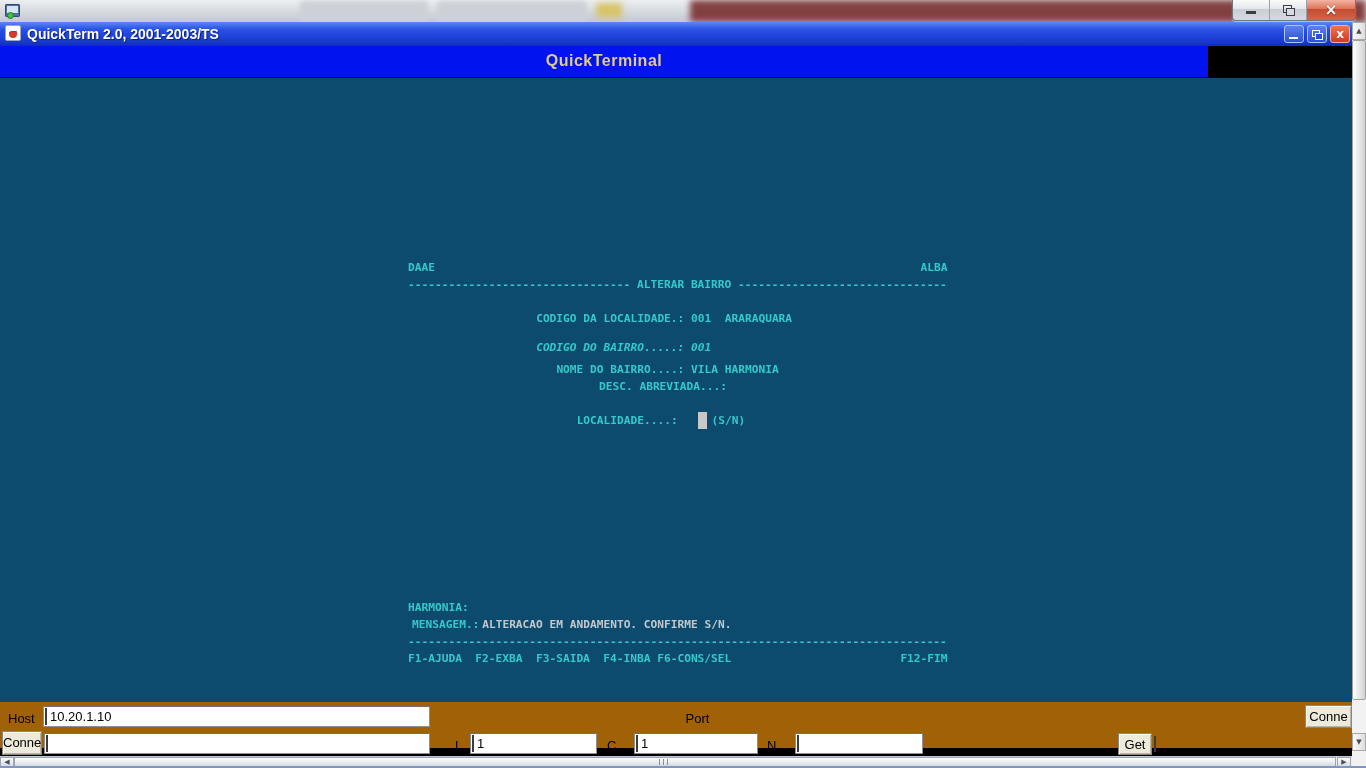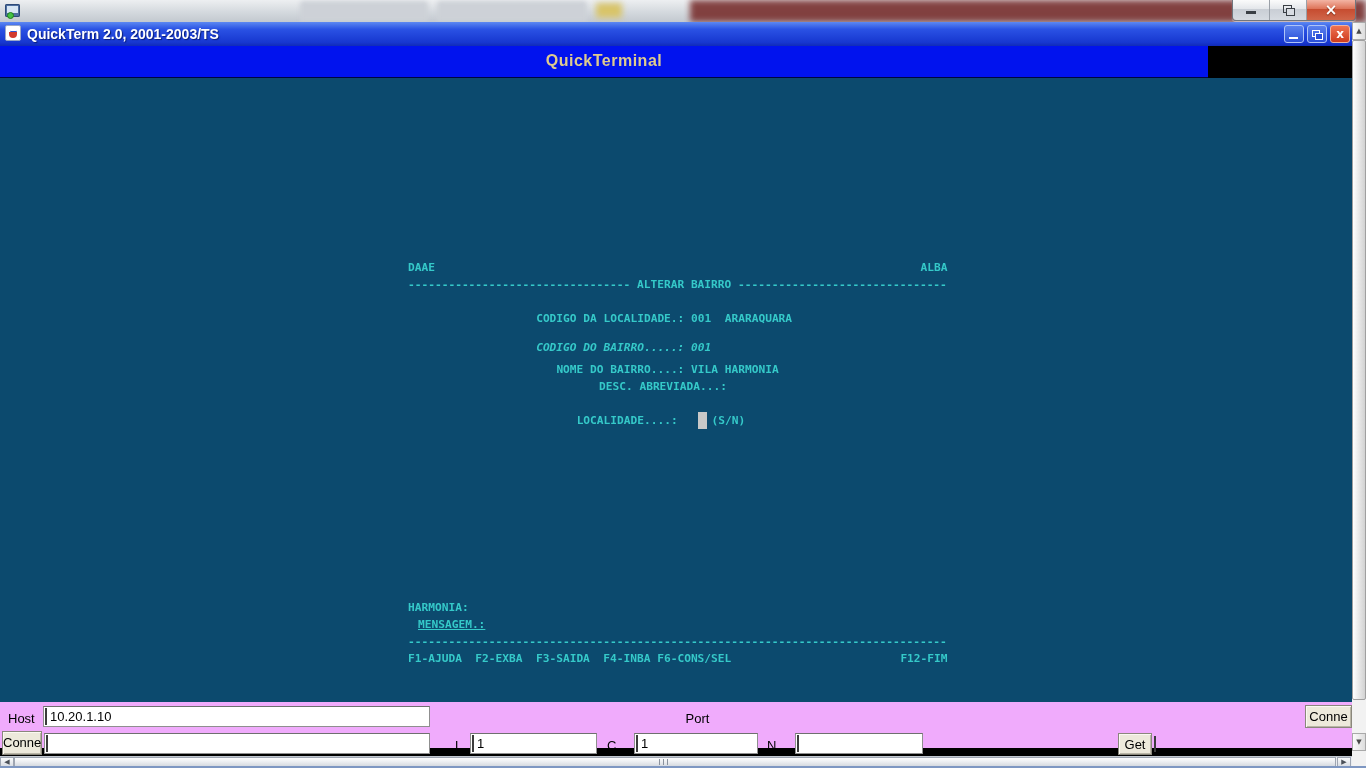--- a/index.html
+++ b/index.html
@@ -46,21 +46,21 @@
   
   #terminal{left:0;top:78px;width:1352px;height:624px;background:#0c4a6e;}
   #terminal-content{position:absolute;left:408px;top:181px;width:560px;height:408px;font:bold 11.2px "DejaVu Sans Mono",monospace;line-height:17px;}
   .trow{position:absolute;left:0;height:17px;width:100%;}
   .tseg{position:absolute;top:0;white-space:pre;}
   .tseg.cyan{color:var(--cyan);}
   .tseg.silver{color:var(--silver);}
   .tseg.cursor{background:var(--cursor);color:var(--cursor);padding:0 1px;}
 
   
-  #bottom-panel{left:0;top:702px;width:1352px;height:46px;background:#f0abfc;}
+  #bottom-panel{left:0;top:702px;width:1352px;height:46px;background:#a16207;}
   .lbl{position:absolute;font-size:13px;color:#000;}
   .field{position:absolute;height:21px;background:#FFF;border:1px solid #8F8F8F;border-top-color:#6F6F6F;box-sizing:border-box;font-size:13px;color:#000;padding:2px 2px 0 6px;white-space:nowrap;overflow:hidden;}
   .field:before{content:"";position:absolute;left:1px;top:1px;bottom:1px;width:2px;background:#3C3C3C;}
   .btn{position:absolute;background:#EDE9DB;border:1px solid #8A877C;box-shadow:inset 1px 1px 0 #FBF9F2,inset -1px -1px 0 #B9B5A6;font-size:13px;color:#000;text-align:center;box-sizing:border-box;padding-top:3px;overflow:hidden;}
 
   
   #vscroll{left:1352px;top:22px;width:14px;height:729px;background:#F2F2F2;}
   .sb-btn{position:absolute;left:0;width:14px;background:linear-gradient(90deg,#FBFBFB,#DDDDDD);border:1px solid #A9A9A9;box-sizing:border-box;text-align:center;color:#4A4A4A;font-family:"DejaVu Sans",sans-serif;}
   #vthumb{position:absolute;left:0;top:18px;width:14px;height:660px;background:linear-gradient(90deg,#FFFFFF,#EDEDED 40%,#D2D2D2);border:1px solid #A0A0A0;border-radius:2px;box-sizing:border-box;}
   #hscroll{left:0;top:756px;width:1366px;height:12px;background:#E9ECF0;border-top:1px solid #C2C8D0;}
@@ -144,21 +144,22 @@
         </div>
         <div class="trow" style="top: 153px;">
           <span class="tseg cyan" style="left: 168.625px;">LOCALIDADE....:</span>
           <span class="tseg cursor" style="left: 290.035px;"> </span>
           <span class="tseg cyan" style="left: 303.525px;">(S/N)</span>
         </div>
         <div class="trow" style="top: 340px;">
           <span class="tseg cyan" style="left: 0px;">HARMONIA:</span>
         </div>
         <div class="trow" style="top: 357px;">
-          <span class="tseg cyan" style="left: 10px; text-decoration: underline;">MENSAGEM.:</span>
+          <span class="tseg cyan" style="left: 4px;">MENSAGEM.:</span>
+          <span class="tseg silver" style="left: 74.195px;">ALTERACAO EM ANDAMENTO. CONFIRME S/N.</span>
         </div>
         <div class="trow" style="top: 374px;">
           <span class="tseg cyan" style="left: 0px;">--------------------------------------------------------------------------------</span>
         </div>
         <div class="trow" style="top: 391px;">
           <span class="tseg cyan" style="left: 0px;">F1-AJUDA  F2-EXBA  F3-SAIDA  F4-INBA F6-CONS/SEL</span>
           <span class="tseg cyan" style="left: 492.385px;">F12-FIM</span>
         </div>
       </div>
   </div>

